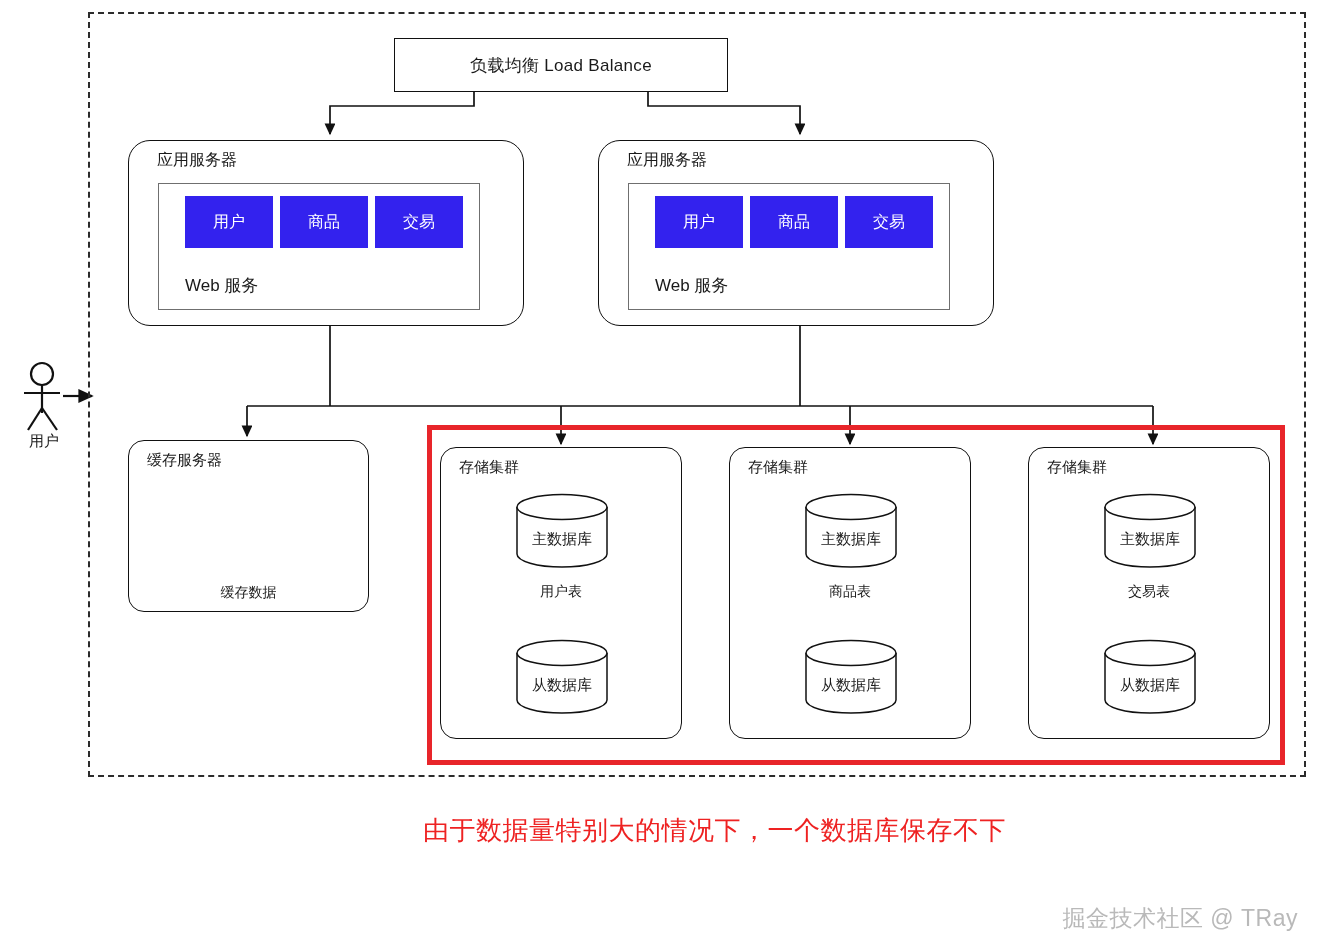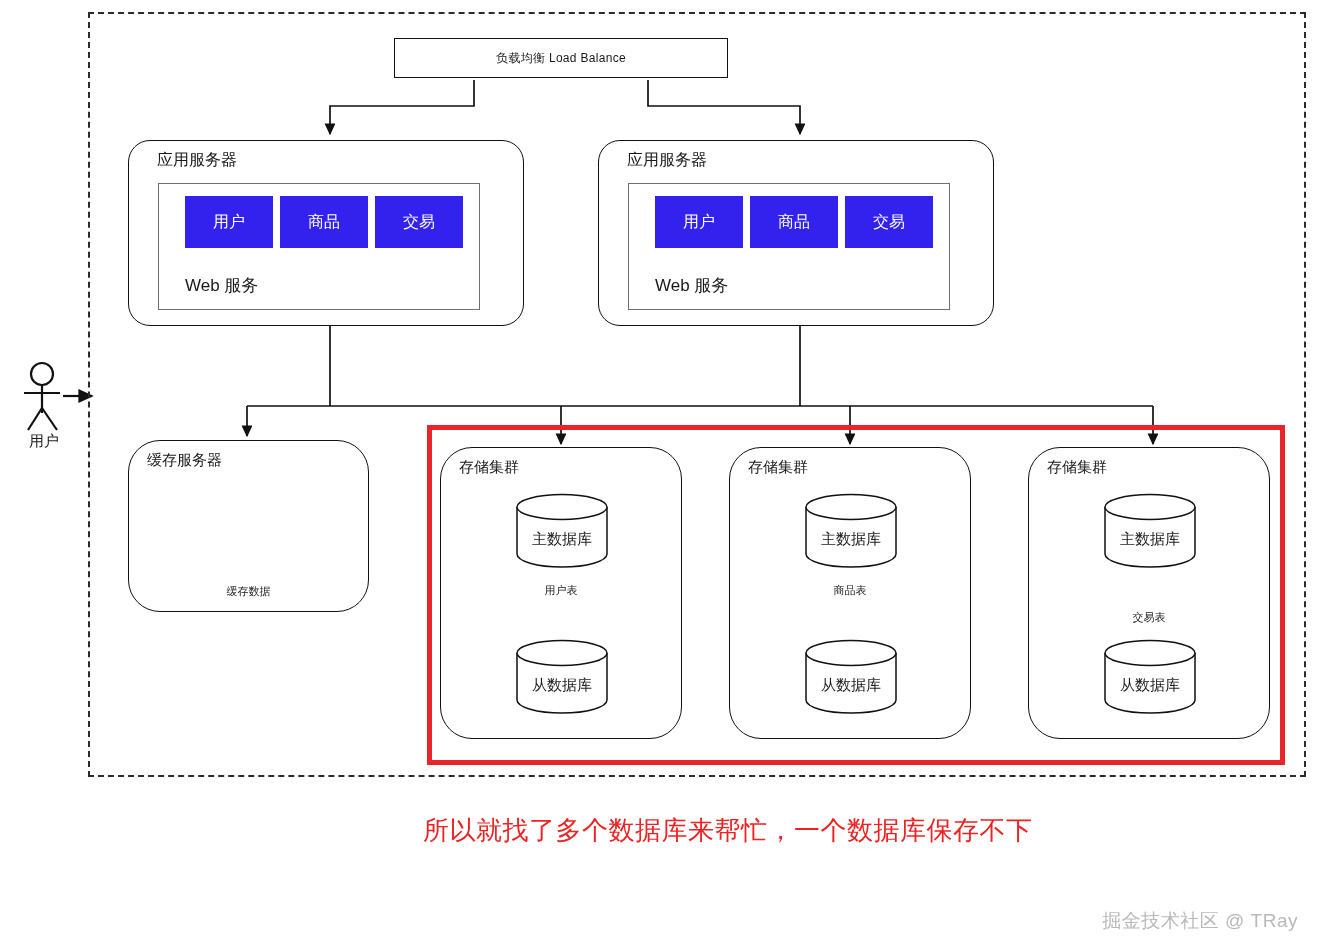--- a/index.html
+++ b/index.html
@@ -26,25 +26,25 @@
   .system-boundary {
     left: 88px; top: 12px;
     width: 1218px; height: 765px;
     border: 2px dashed #2b2b2b;
     background: transparent;
   }
 
   
   .lb-box {
     left: 394px; top: 38px;
-    width: 334px; height: 40px;
+    width: 334px; height: 54px;
     border: 1.6px solid #111;
     background: #fff;
     display: flex; align-items: center; justify-content: center;
-    font-size: 12px; color: #1a1a1a; letter-spacing: .3px;
+    font-size: 17px; color: #1a1a1a; letter-spacing: .3px;
   }
 
   
   .app-server {
     width: 396px; height: 186px;
     border: 1.6px solid #111;
     border-radius: 22px;
     background: #fff;
     top: 140px;
   }
@@ -82,21 +82,21 @@
   .red-highlight {
     left: 427px; top: 425px;
     width: 858px; height: 340px;
     border: 5px solid #e8252a;
     background: transparent;
   }
 
   
   .group-box {
     border: 1.4px solid #111;
-    border-radius: 32px;
+    border-radius: 16px;
     background: #fff;
   }
   .group-title {
     position: absolute;
     left: 18px; top: 10px;
     font-size: 15px; color: #1a1a1a;
   }
   .cache-server { left: 128px; top: 440px; width: 241px; height: 172px; }
   .cluster { top: 447px; width: 242px; height: 292px; }
   .cluster.c1 { left: 440px; }
@@ -110,21 +110,21 @@
     position: absolute;
     left: 0; right: 0;
     text-align: center;
     font-size: 15px; color: #1a1a1a;
     pointer-events: none;
   }
   .under-label {
     position: absolute;
     left: 0; right: 0;
     text-align: center;
-    font-size: 11px; color: #1a1a1a;
+    font-size: 14px; color: #1a1a1a;
   }
 
   
   .actor-label {
     position: absolute;
     left: 22px; top: 432px;
     width: 44px; text-align: center;
     font-size: 15px; color: #1a1a1a;
   }
 
@@ -137,21 +137,21 @@
     line-height: 44px;
     letter-spacing: .5px;
   }
   .annotation div { white-space: nowrap; }
 
   
   .watermark {
     position: absolute;
     right: 22px; bottom: 12px;
     color: #b9b9b9;
-    font-size: 19px;
+    font-size: 23px;
     letter-spacing: .5px;
   }
 </style>
 </head>
 <body>
 
 <svg id="canvas" viewBox="0 0 1320 946" xmlns="http://www.w3.org/2000/svg">
   <defs>
     <marker id="arrow" markerWidth="10" markerHeight="10" refX="6.2" refY="3.2" orient="auto" markerUnits="strokeWidth">
       <path d="M0,0 L7,3.2 L0,6.4 z" fill="#111"></path>
@@ -266,27 +266,27 @@
 
 <div class="abs group-box cluster c3">
   <div class="group-title">存储集群</div>
   <div class="cyl" style="left:74px; top:46px;">
     <svg width="94" height="74" viewBox="0 0 94 74">
       <path d="M2,13 L2,60 A45,13 0 0 0 92,60 L92,13" fill="#fff" stroke="#111" stroke-width="1.5"></path>
       <ellipse cx="47" cy="13" rx="45" ry="12.5" fill="#fff" stroke="#111" stroke-width="1.5"></ellipse>
     </svg>
     <div class="cyl-text" style="top:36px;">主数据库</div>
   </div>
-  <div class="under-label" style="top:135px;margin-top:27px;">交易表</div>
+  <div class="under-label" style="top:135px;">交易表</div>
   <div class="cyl" style="left:74px; top:192px;">
     <svg width="94" height="74" viewBox="0 0 94 74">
       <path d="M2,13 L2,60 A45,13 0 0 0 92,60 L92,13" fill="#fff" stroke="#111" stroke-width="1.5"></path>
       <ellipse cx="47" cy="13" rx="45" ry="12.5" fill="#fff" stroke="#111" stroke-width="1.5"></ellipse>
     </svg>
     <div class="cyl-text" style="top:36px;">从数据库</div>
   </div>
 </div>
 
 <div class="annotation">
-  <div>所以就找了多个数据库来帮忙，一个数据库保存不下</div>
+  <div>由于数据量特别大的情况下，一个数据库保存不下</div>
 </div>
 
 <div class="watermark">掘金技术社区 @ TRay</div>
 
 </body></html>

